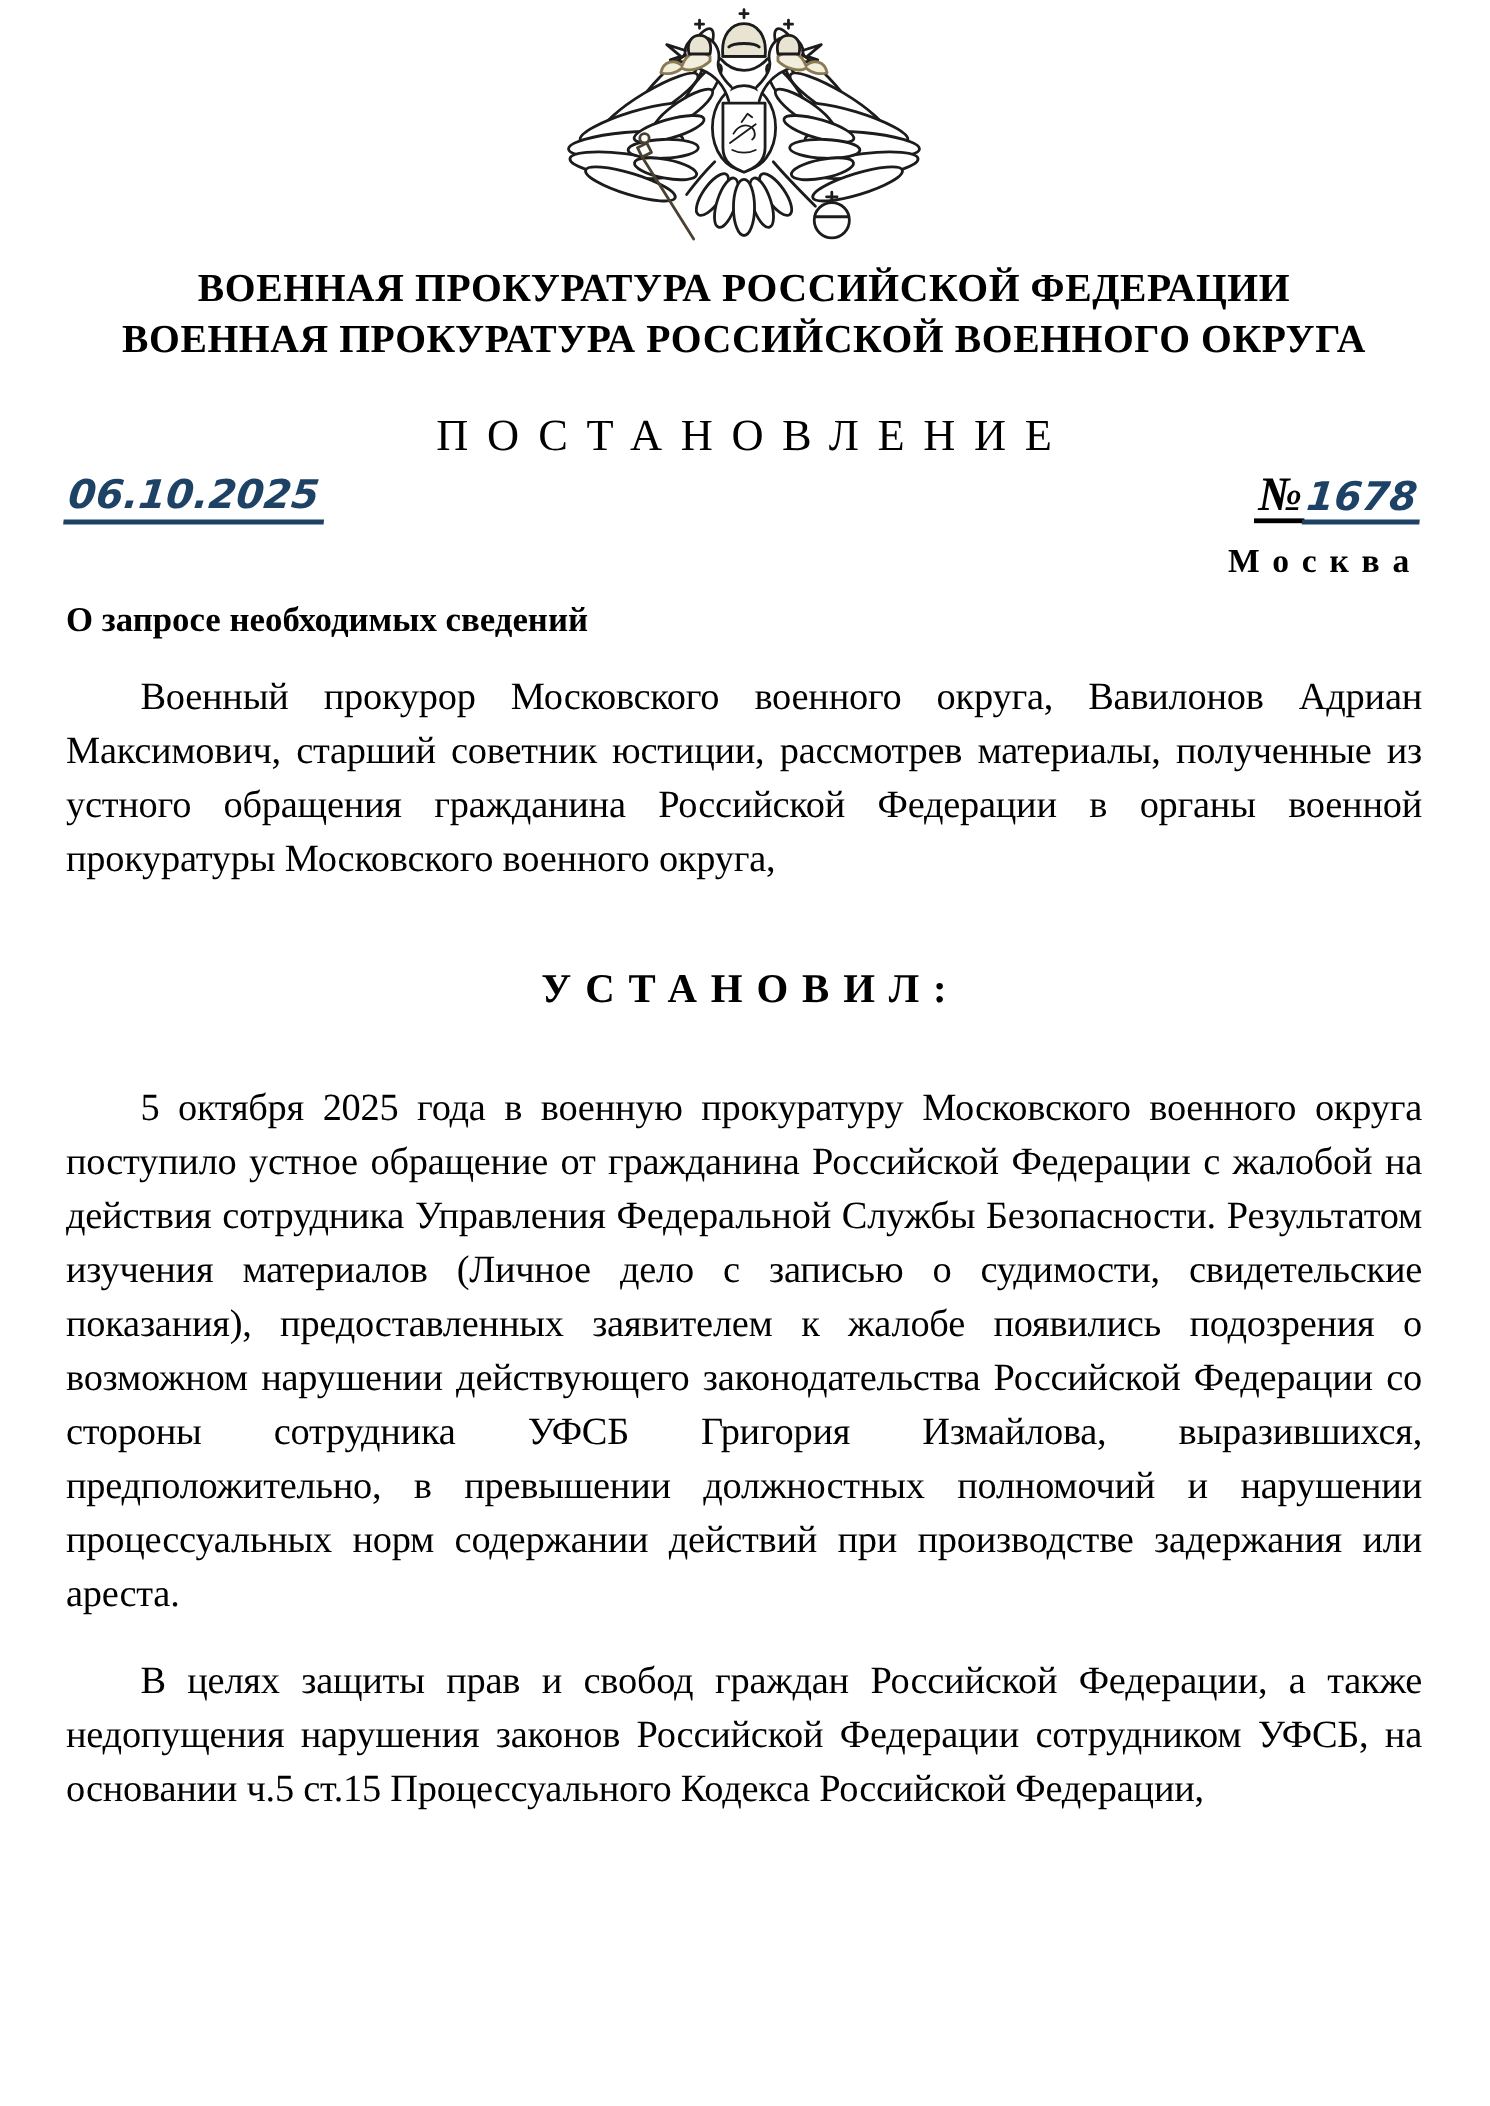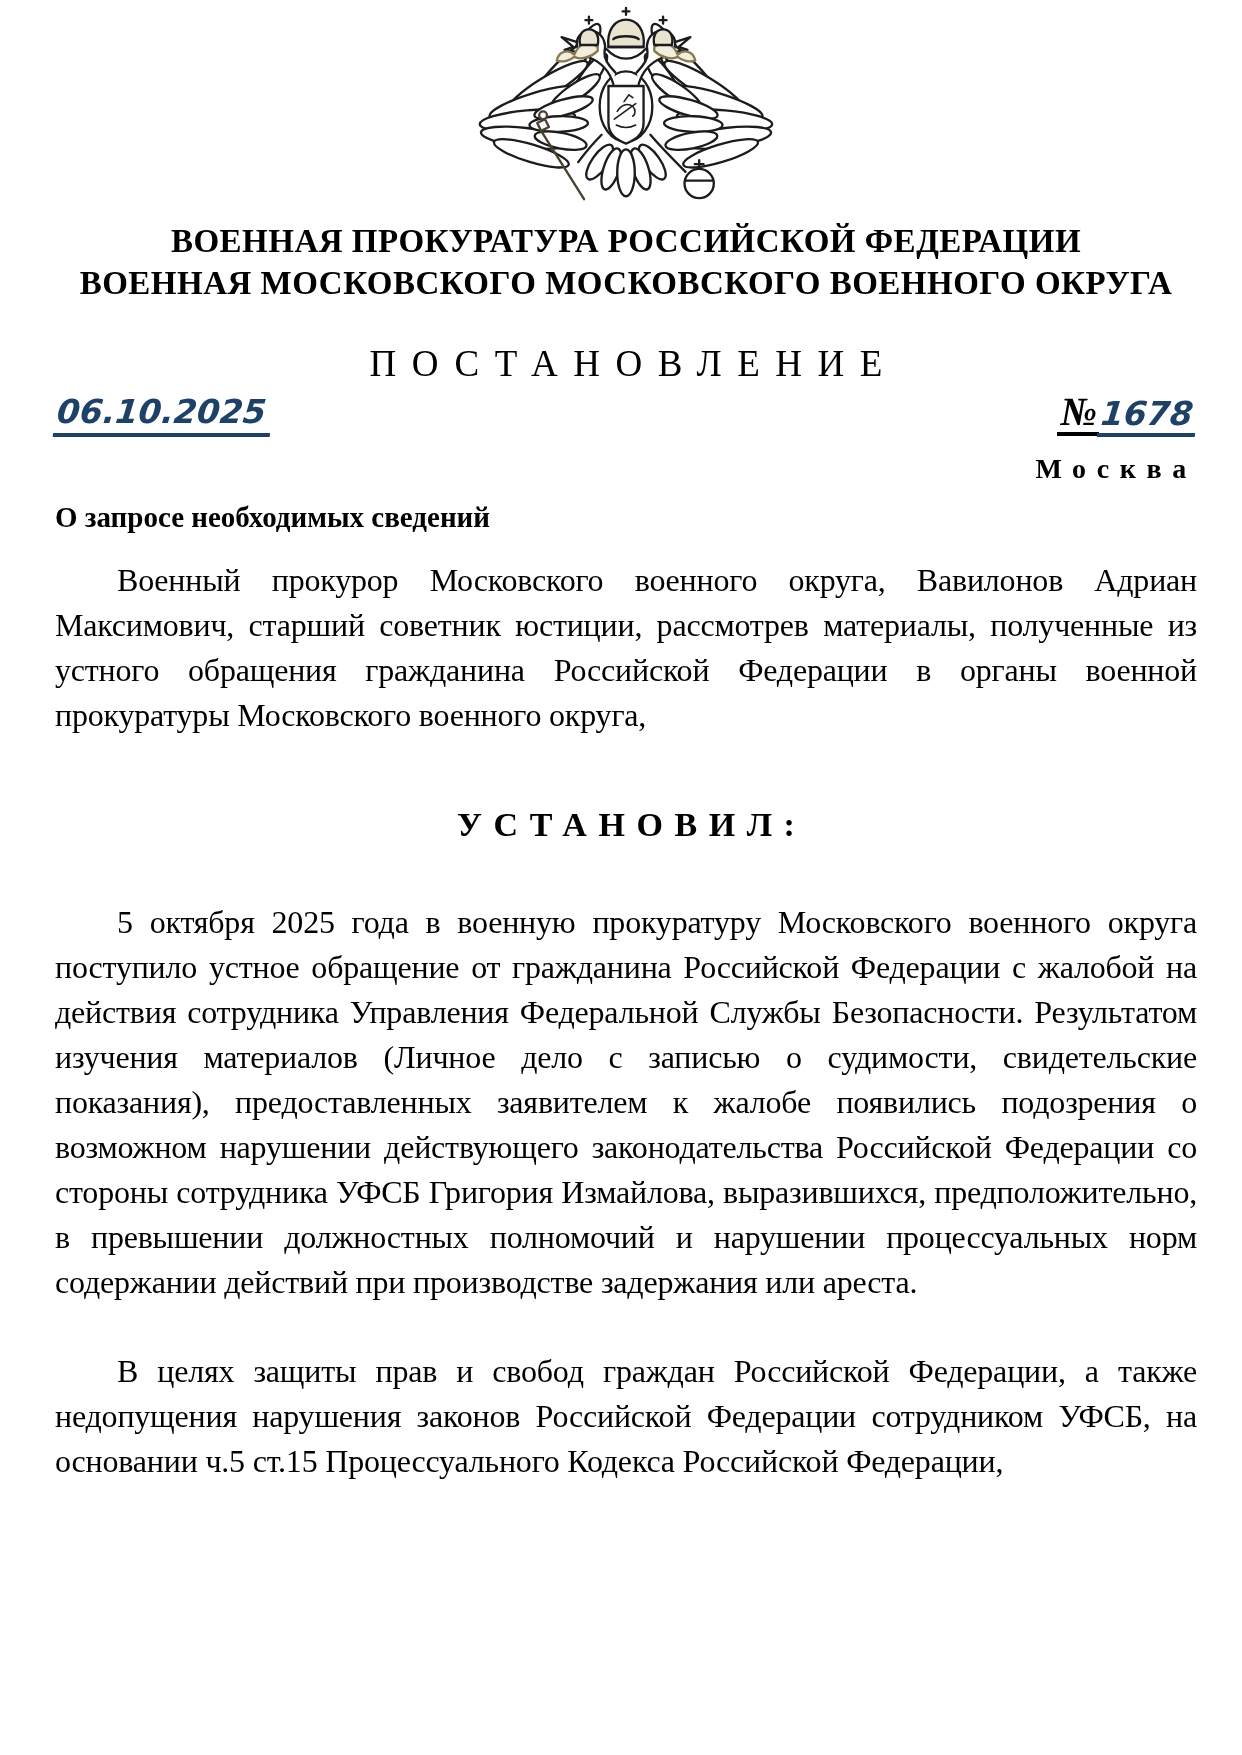--- a/index.html
+++ b/index.html
@@ -8,21 +8,21 @@
   }
   body {
     width: 1242px; height: 1755px;
     overflow: hidden;
     font-family: "Liberation Serif", serif;
     color: #000000;
   }
   .page {
     box-sizing: border-box;
     width: 1242px; height: 1755px;
-    padding: 6px 45px 0 55px;
+    padding: 6px 57px 0 55px;
   }
   .emblem-wrap {
     text-align: center;
     height: 204px;
   }
   .emblem-wrap svg { display: inline-block; }
 
   .org-block {
     margin-top: 10px;
     text-align: center;
@@ -105,21 +105,21 @@
   .resolution-heading {
     margin-top: 68px;
     margin-bottom: 0;
     text-align: center;
     font-weight: bold;
     font-size: 34px;
     letter-spacing: 0.34em;
     text-indent: 0.34em;
   }
   .p-findings { margin-top: 56px; }
-  .p-purpose  { margin-top: 44px; }
+  .p-purpose  { margin-top: 28px; }
 </style>
 </head>
 <body>
 
 <div class="page">
 
   <div class="emblem-wrap">
     <svg viewBox="0 0 330 205" width="330" height="200" aria-hidden="true">
       <g fill="#ffffff" stroke="#1c1c1c" stroke-width="2.4" stroke-linejoin="round" stroke-linecap="round">
 
@@ -195,21 +195,21 @@
           <path d="M163,98 l5,-7 l4,3"></path>
           <path d="M153,116 l22,-16"></path>
           <path d="M155,122 c6,3 14,3 20,0"></path>
         </g>
       </g>
     </svg>
   </div>
 
   <div class="org-block">
     <div>ВОЕННАЯ ПРОКУРАТУРА РОССИЙСКОЙ ФЕДЕРАЦИИ</div>
-    <div>ВОЕННАЯ МОСКОВСКОГО МОСКОВСКОГО ВОЕННОГО ОКРУГА</div>
+    <div>ВОЕННАЯ ПРОКУРАТУРА РОССИЙСКОЙ ВОЕННОГО ОКРУГА</div>
   </div>
 
   <div class="doc-title">ПОСТАНОВЛЕНИЕ</div>
 
   <div class="meta-row">
     <span class="script doc-date">06.10.2025</span>
     <span class="doc-number">
       <span class="no-sign">№</span><span class="script no-value">1678</span>
     </span>
   </div>

